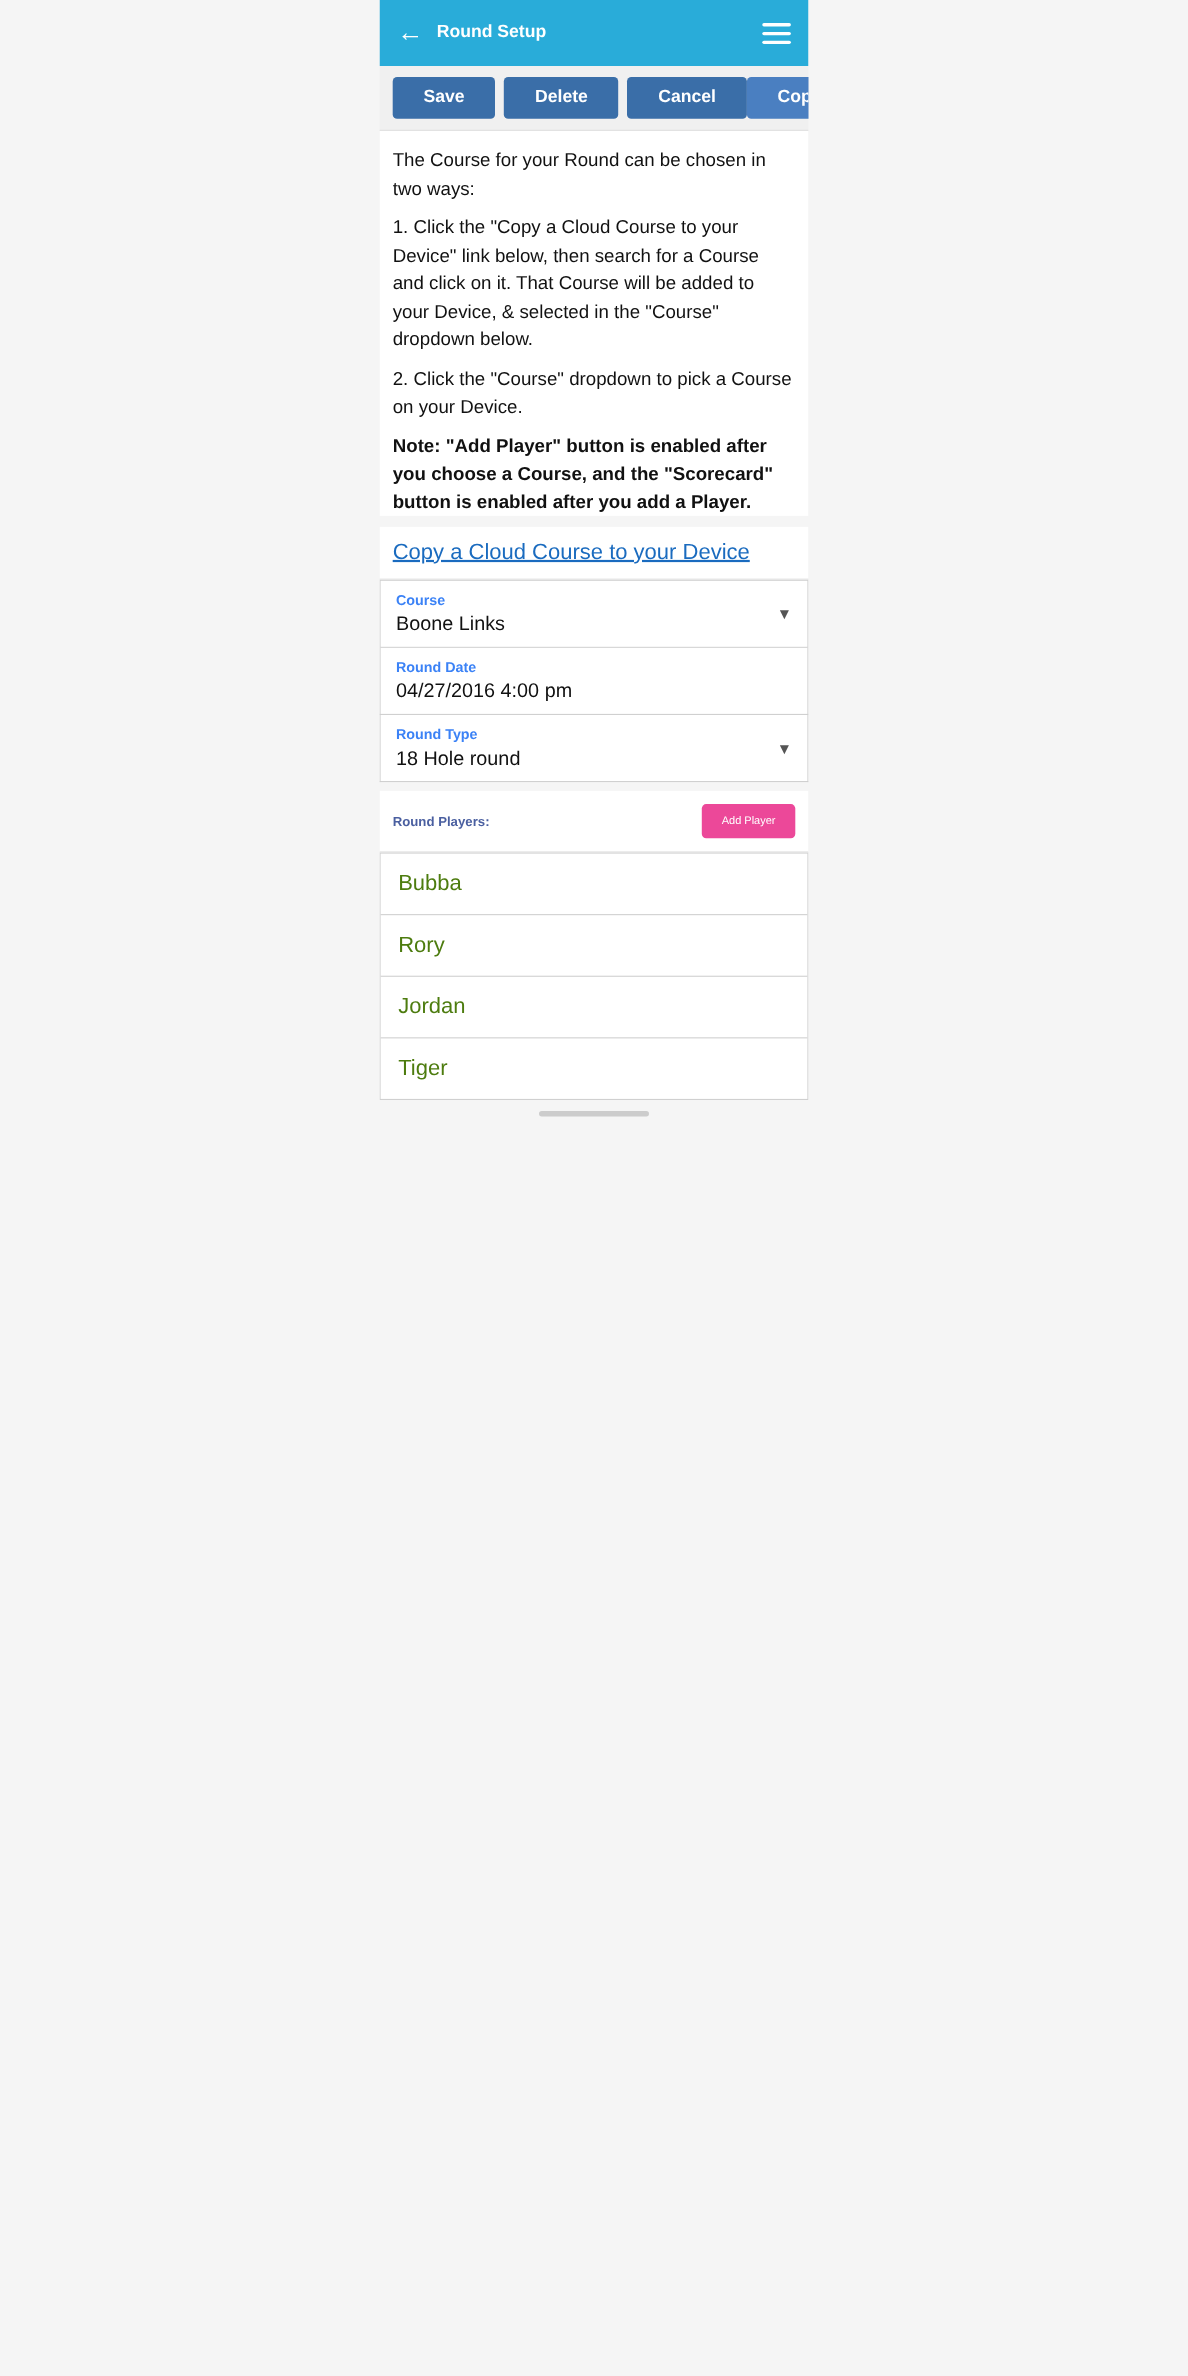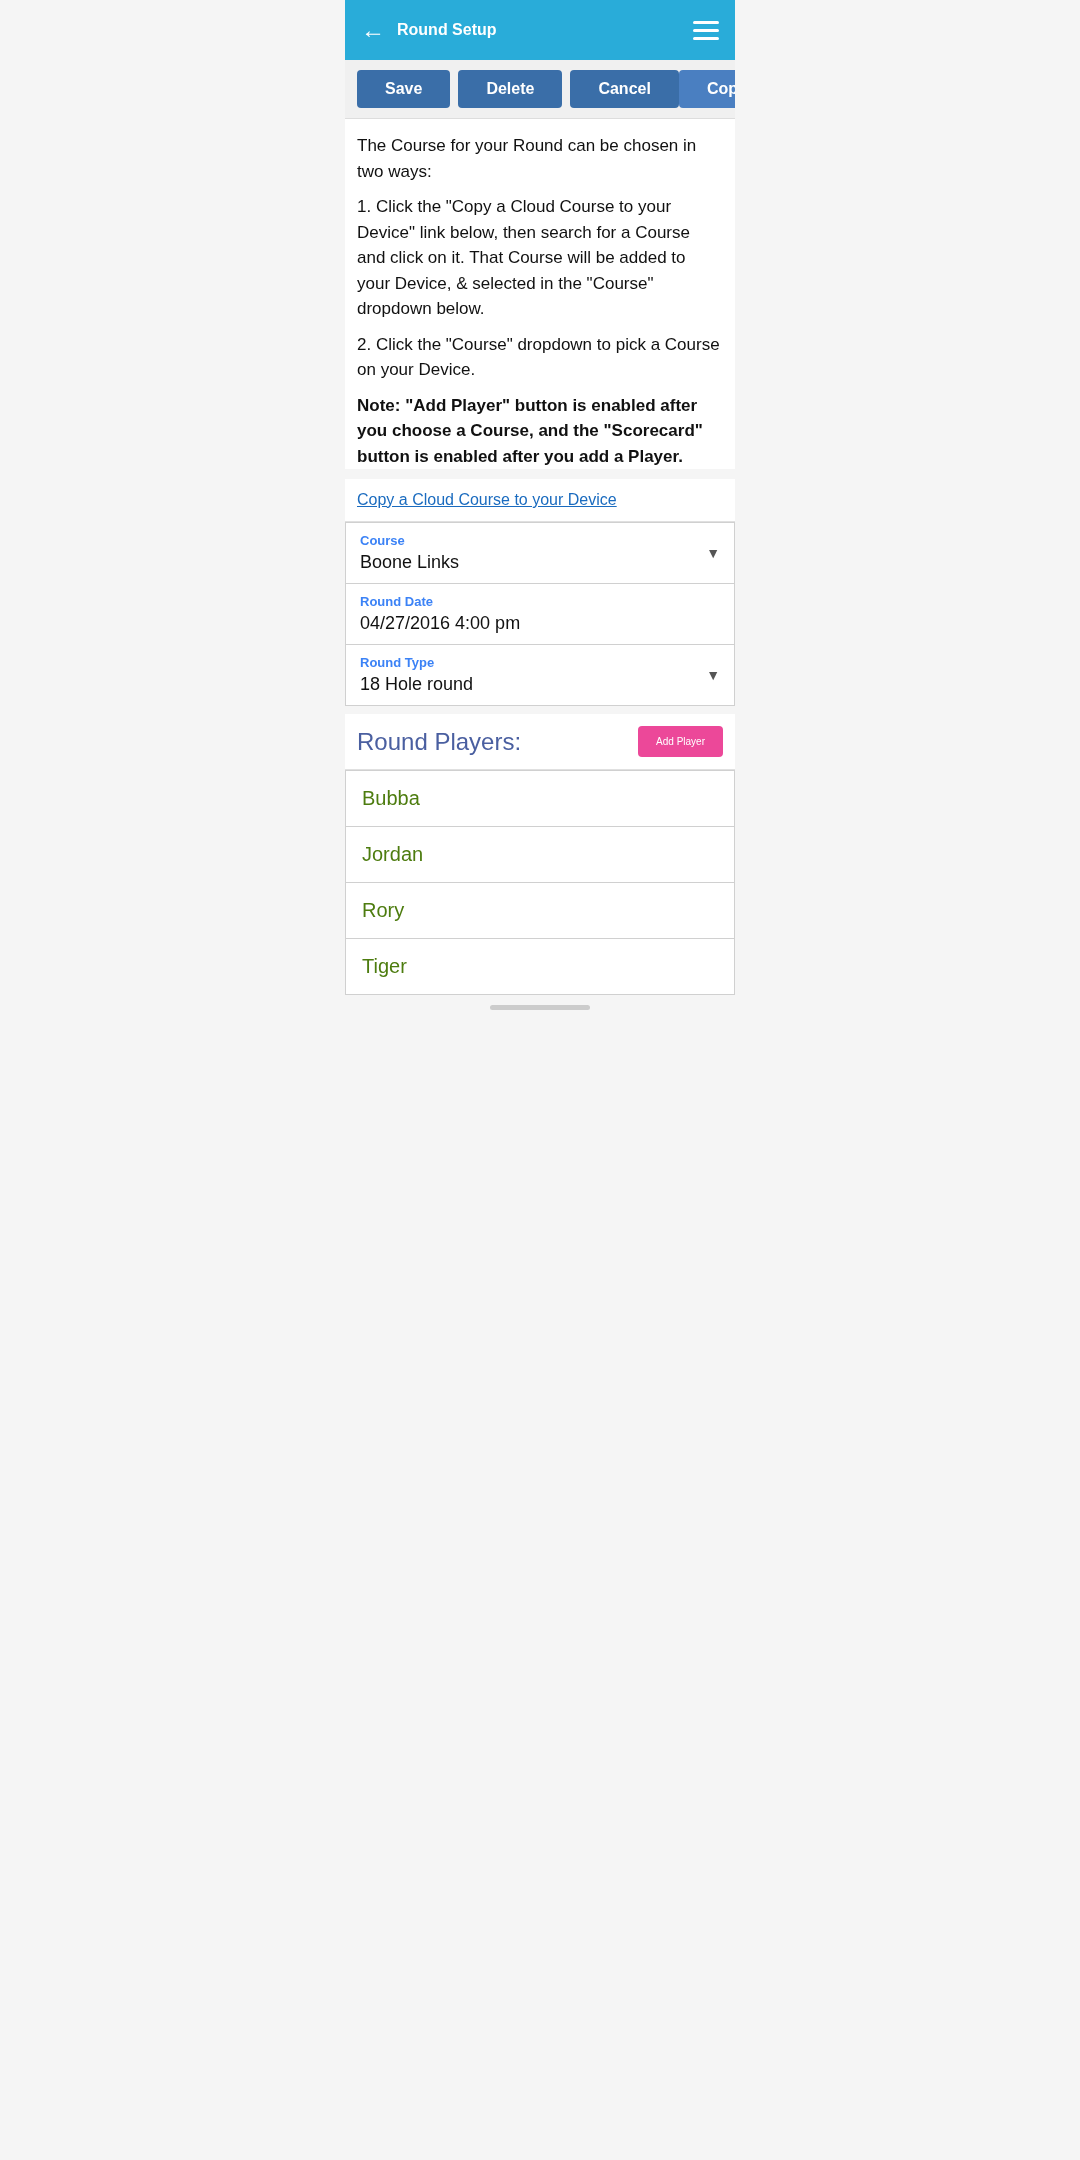--- a/index.html
+++ b/index.html
@@ -124,21 +124,21 @@
     }
 
     .link-section {
       padding: 12px 12px;
       background: white;
       border-bottom: 1px solid #e0e0e0;
     }
 
     .cloud-link {
       color: #1a6bbf;
-      font-size: 16px;
+      font-size: 20px;
       text-decoration: underline;
       cursor: pointer;
     }
 
     
     .field-group {
       background: white;
       border: 1px solid #d0d0d0;
       margin-bottom: 0;
     }
@@ -180,22 +180,22 @@
       display: flex;
       align-items: center;
       justify-content: space-between;
       padding: 12px 12px;
       background: white;
       border-bottom: 1px solid #e0e0e0;
     }
 
     .players-label {
       color: #4a5fa0;
-      font-size: 24px;
-      font-weight: normal;
+      font-size: 12px;
+      font-weight: bold;
     }
 
     .btn-add-player {
       background-color: #ec4899;
       color: white;
       font-size: 10px;
       font-weight: normal;
       padding: 10px 18px;
       border: none;
       border-radius: 4px;
@@ -301,24 +301,24 @@
 <div class="players-header" style="margin-top:8px;">
   <span class="players-label">Round Players:</span>
   <button class="btn-add-player">Add Player</button>
 </div>
 
 <div class="players-list">
   <div class="player-row">
     <span>Bubba</span>
   </div>
   <div class="player-row">
+    <span>Rory</span>
+  </div>
+  <div class="player-row">
     <span>Jordan</span>
-  </div>
-  <div class="player-row">
-    <span>Rory</span>
   </div>
   <div class="player-row">
     <span>Tiger</span>
   </div>
 </div>
 
 <div class="scroll-indicator">
   <div class="scroll-bar"></div>
 </div>
 

